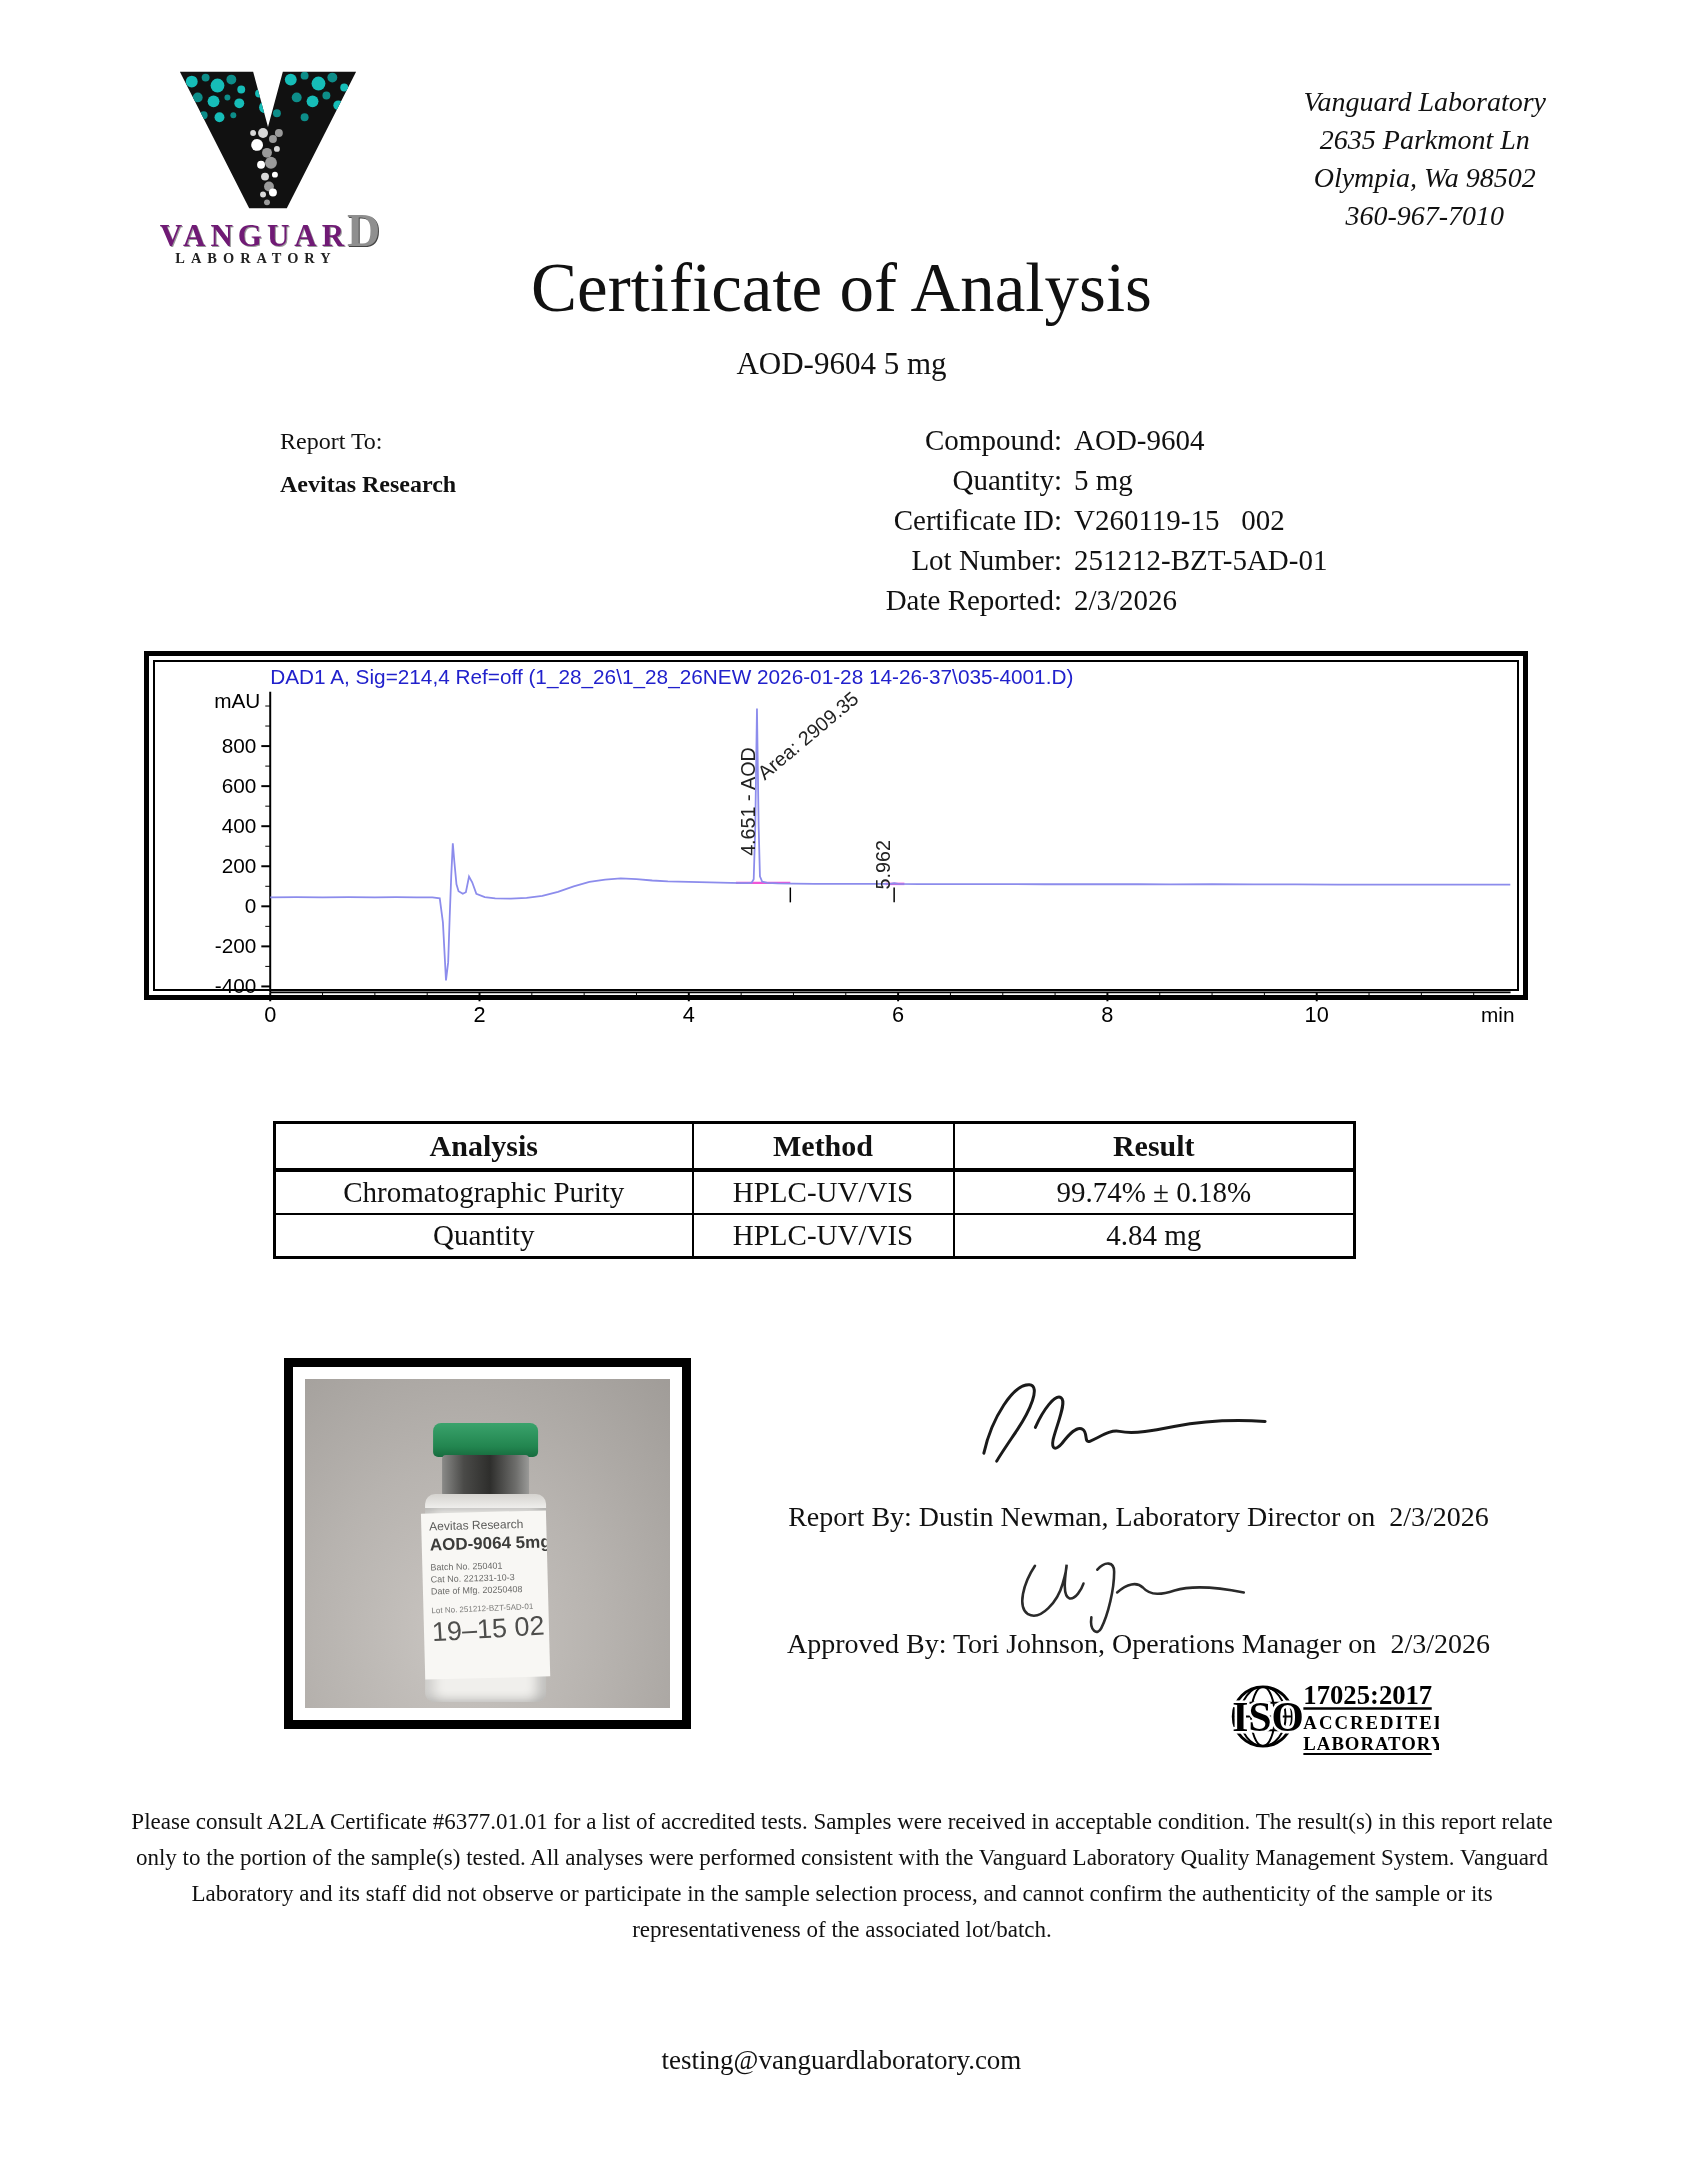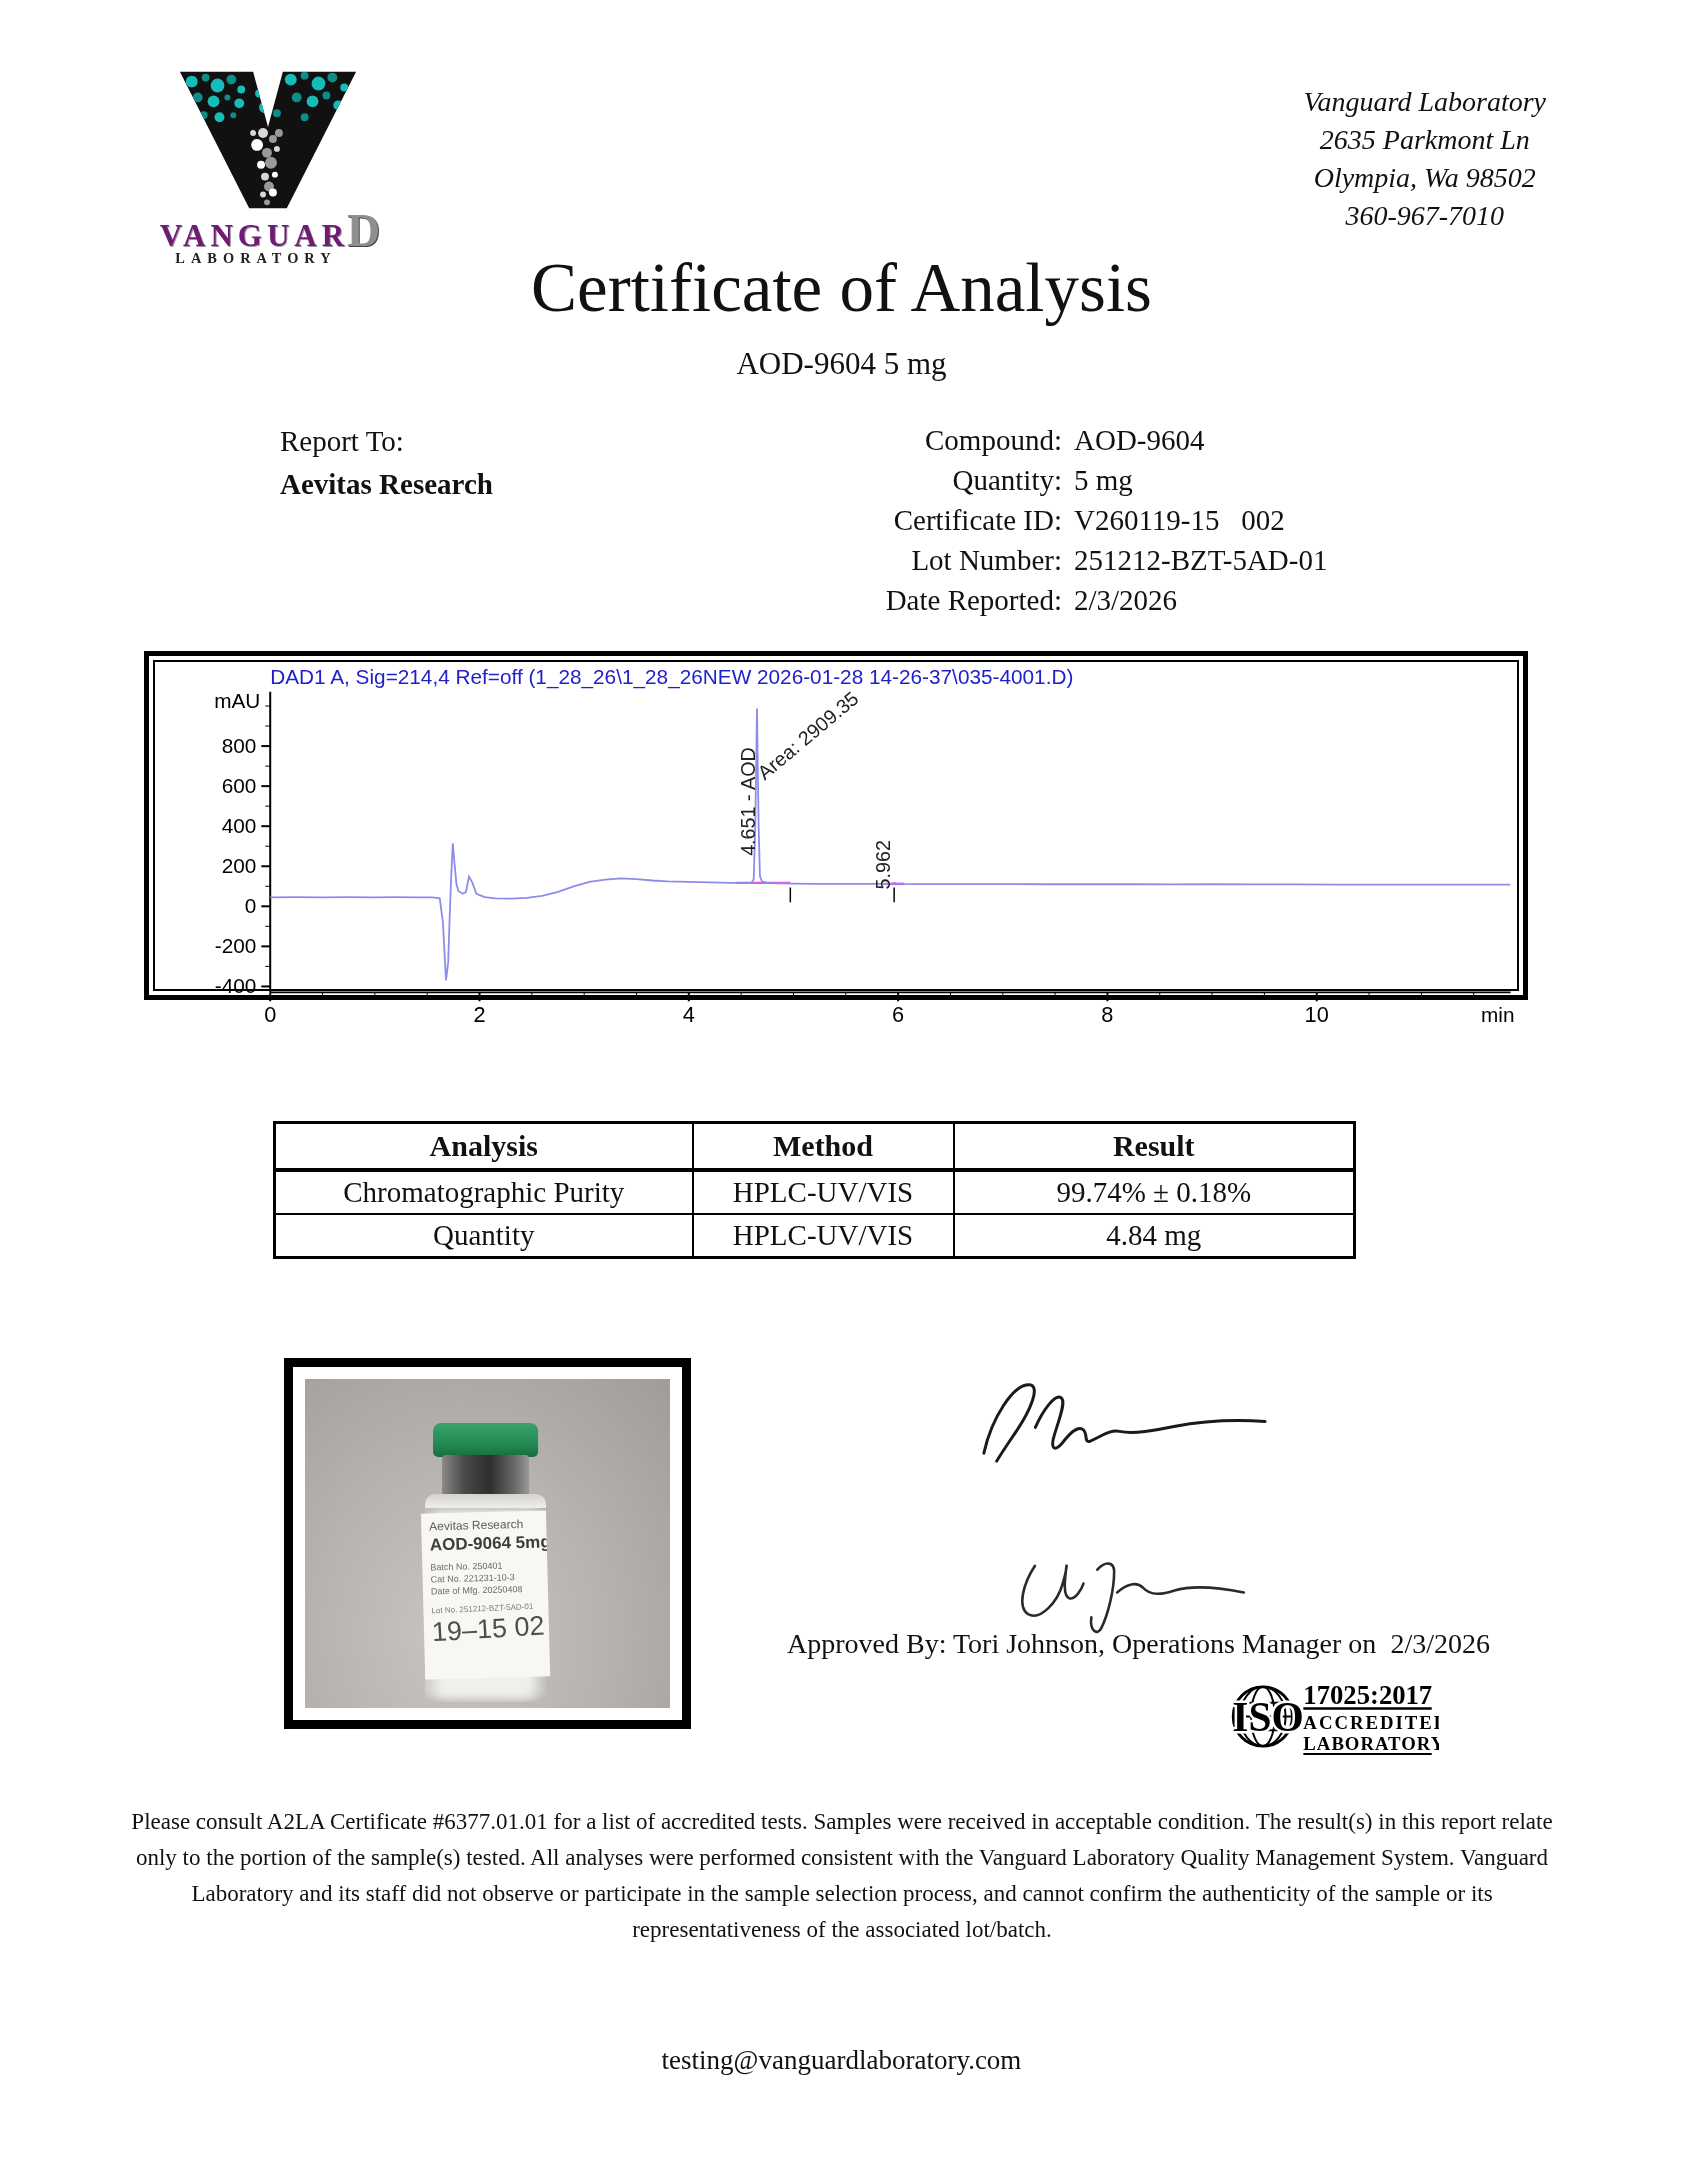--- a/index.html
+++ b/index.html
@@ -18,21 +18,21 @@
             color:#222;margin-top:-4px;padding-right:28px;}
 
   
   .address{right:137px;top:83px;text-align:center;font-size:28px;line-height:38px;font-style:italic;}
 
   
   .doc-title{left:0;top:249px;width:100%;text-align:center;font-size:69px;}
   .doc-subtitle{left:0;top:346px;width:100%;text-align:center;font-size:31px;}
 
   
-  .report-to{left:280px;top:420px;font-size:29px;line-height:43px;}
+  .report-to{left:280px;top:420px;font-size:24px;line-height:43px;}
   .report-client{font-weight:bold;}
   .details{left:634px;top:420px;font-size:29px;}
   .detail-row{height:40px;line-height:40px;white-space:nowrap;}
   .detail-lbl{display:inline-block;width:428px;text-align:right;}
   .detail-val{margin-left:12px;white-space:pre;}
 
   
   .chart-box{left:144px;top:651px;width:1384px;height:349px;border:5px solid #000;
              padding:4px;box-sizing:border-box;background:#fff;}
   .chart-inner{width:100%;height:100%;border:2px solid #000;box-sizing:border-box;background:#fff;}
@@ -301,20 +301,23 @@
       </div>
     </div>
   </div>
 
   <svg class="abs sig1" width="307" height="104" viewBox="0 0 310 105">
     <g fill="none" stroke="#1a1a1a" stroke-width="3" stroke-linecap="round">
       <path d="M14,86 C22,50 44,16 60,17 C72,18 60,44 48,62 C40,74 31,87 27,94"></path>
       <path d="M66,60 C74,42 86,26 92,30 C98,34 88,56 84,72 C82,82 86,84 93,76 C100,67 108,58 114,62 C119,65 115,76 121,74 C131,70 141,62 151,64 C166,67 186,63 206,59 C238,53 270,52 298,54"></path>
     </g>
   </svg>
+  <div class="abs sig-line sig-line-1">
+    <span>Report By: Dustin Newman, Laboratory Director on</span><span class="sig-date">2/3/2026</span>
+  </div>
 
   <svg class="abs sig2" width="248" height="97" viewBox="0 0 250 98">
     <g fill="none" stroke="#2a2a2a" stroke-width="2.6" stroke-linecap="round">
       <path d="M30,26 C18,44 12,68 23,75 C36,82 53,62 58,44 C61,34 62,27 62,25 C60,40 58,57 65,59 C71,60 77,50 79,44"></path>
       <path d="M93,30 C101,21 110,22 110,32 C110,50 104,75 97,89 C93,97 85,92 87,78"></path>
       <path d="M113,53 C123,44 133,42 139,48 C147,57 159,55 171,51 C191,45 216,48 241,53"></path>
     </g>
   </svg>
   <div class="abs sig-line sig-line-2">
     <span>Approved By: Tori Johnson, Operations Manager on</span><span class="sig-date">2/3/2026</span>

